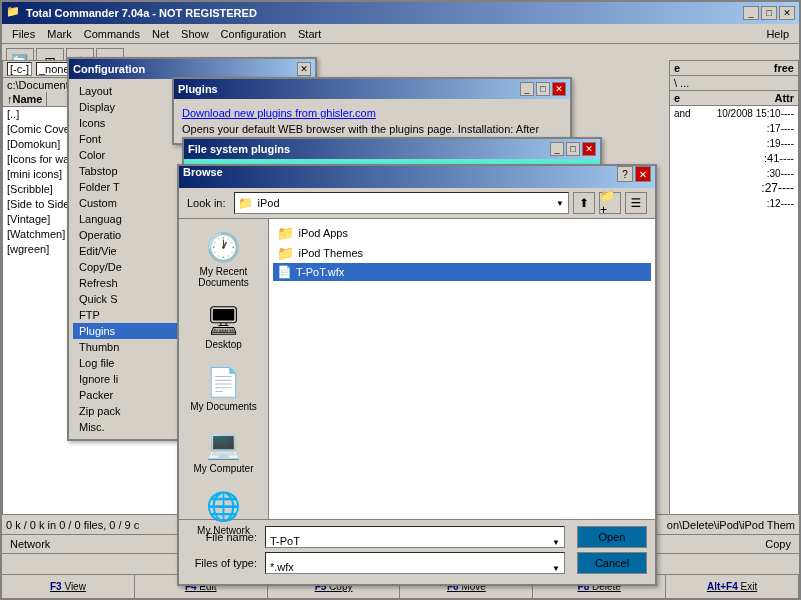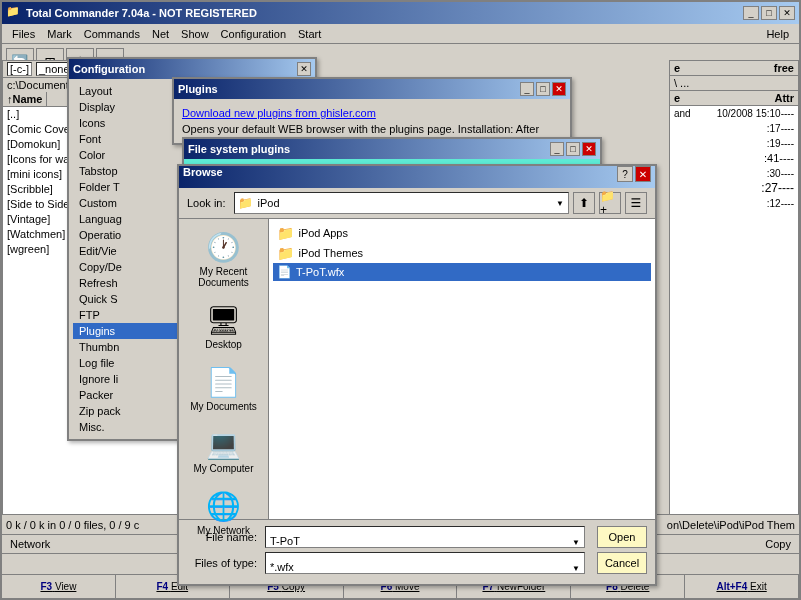--- a/index.html
+++ b/index.html
@@ -75,21 +75,21 @@
     .browse-file-item.selected { background: #316ac5; color: white; }
     .browse-folder-icon { color: #ffc000; font-size: 14px; }
     .browse-wfx-icon { color: #4040ff; font-size: 12px; }
 
     .browse-footer { padding: 6px 8px; background: #d4d0c8; border-top: 1px solid #808080; }
     .browse-field-row { display: flex; align-items: center; gap: 8px; margin-bottom: 4px; }
     .field-label { font-size: 11px; width: 70px; text-align: right; }
     .field-combo { flex: 1; height: 22px; background: white; border: 1px inset #808080; display: flex; align-items: flex-end; padding: 0 4px; font-size: 11px; position: relative; }
     .combo-arrow { margin-left: auto; font-size: 8px; }
     .browse-action-btns { display: flex; gap: 4px; margin-left: 4px; }
-    .browse-action-btn { width: 50px; height: 22px; background: #fef9c3; border: 1px solid #808080; font-size: 11px; cursor: pointer; display: flex; align-items: center; justify-content: center; }
+    .browse-action-btn { width: 70px; height: 22px; background: #0369a1; border: 1px solid #808080; font-size: 11px; cursor: pointer; display: flex; align-items: center; justify-content: center; }
 
     
     .main-bg { position: absolute; top: 58px; left: 0; right: 0; bottom: 24px; background: #d4d0c8; z-index: 0; }
 
     
     .left-panel { position: absolute; top: 58px; left: 0; width: 200px; bottom: 44px; background: white; border: 1px solid #808080; z-index: 1; overflow: hidden; }
     .left-panel-header { background: #d4d0c8; padding: 1px 4px; font-size: 11px; border-bottom: 1px solid #808080; display: flex; gap: 4px; }
     .drive-box { background: white; border: 1px inset #808080; padding: 0 2px; font-size: 11px; }
     .path-box { background: #d4d0c8; padding: 0 2px; font-size: 11px; }
 
@@ -239,21 +239,20 @@
     <span>Network</span>
     <span style="margin:0 auto;"></span>
     <span style="margin-left:auto;">Copy</span>
   </div>
 
   <div class="fn-bar" style="position:absolute; bottom:0; left:0; right:0; height:24px; display:flex; background:#d4d0c8; border-top:1px solid #808080; z-index:2;text-decoration:underline;">
     <div class="fn-key"><span class="fn-num">F3</span>&nbsp;<span>View</span></div>
     <div class="fn-key"><span class="fn-num">F4</span>&nbsp;<span>Edit</span></div>
     <div class="fn-key"><span class="fn-num">F5</span>&nbsp;<span>Copy</span></div>
     <div class="fn-key"><span class="fn-num">F6</span>&nbsp;<span>Move</span></div>
-    <div class="fn-key"><span class="fn-num">F7</span>&nbsp;<span>NewFolder</span></div>
     <div class="fn-key"><span class="fn-num">F8</span>&nbsp;<span>Delete</span></div>
     <div class="fn-key"><span class="fn-num">Alt+F4</span>&nbsp;<span>Exit</span></div>
   </div>
 
   <div class="config-dialog">
     <div class="config-title">
       <span class="config-title-text">Configuration</span>
       <div class="config-close">✕</div>
     </div>
     <div class="config-list">

